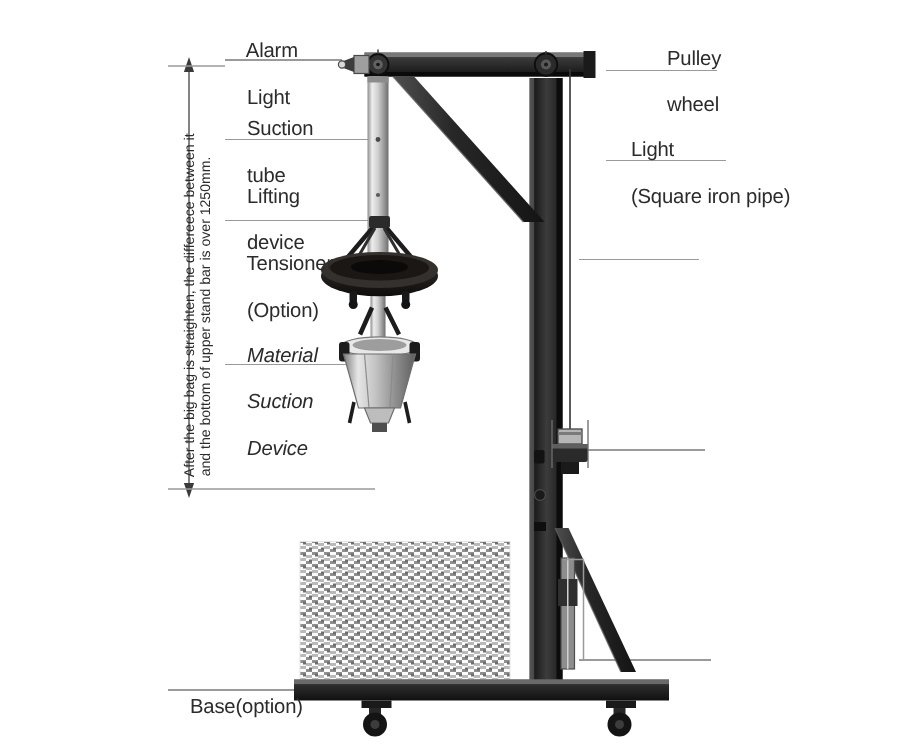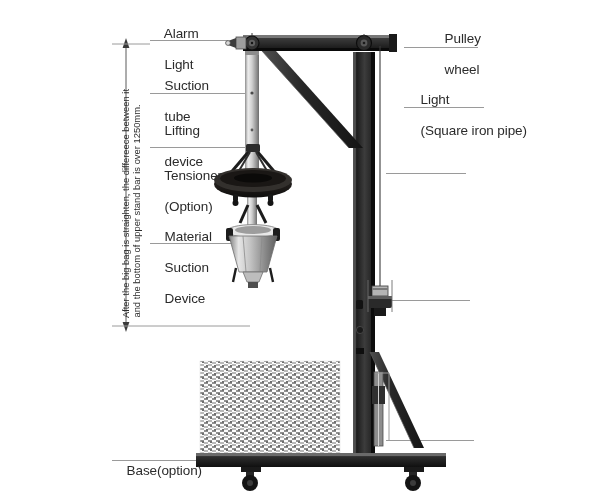--- a/index.html
+++ b/index.html
@@ -308,21 +308,21 @@
   <div class="lbl" style="left:150px;top:107px;">
     <span>Lifting</span><br>
     <span>device</span>
   </div>
 
   <div class="lbl" style="left:150px;top:152px;">
     <span>Tensioner</span><br>
     <span>(Option)</span>
   </div>
 
-  <div class="lbl" style="left:150px;top:213px;">
+  <div class="lbl" style="left:150px;top:213px;font-style:italic;">
     <span>Material</span><br>
     <span>Suction</span><br>
     <span>Device</span>
   </div>
 
   <div class="lbl" style="left:112px;top:447px;">
     <span>Base(option)</span>
   </div>
 
   <div class="lbl" style="left:430px;top:15px;">

